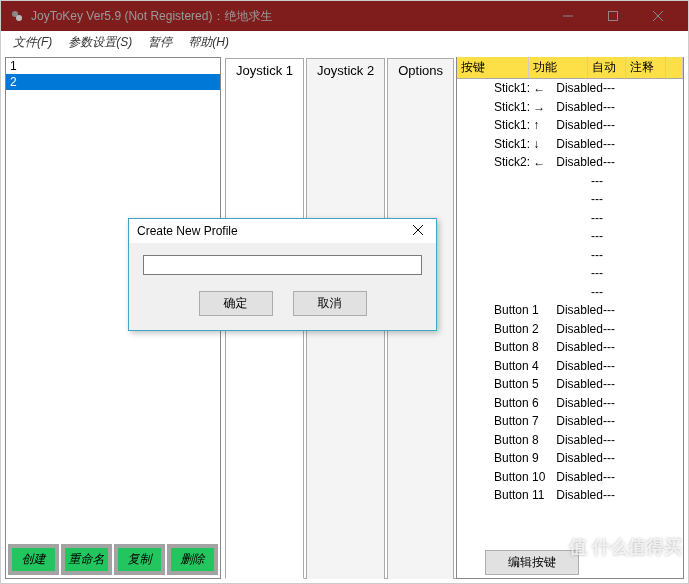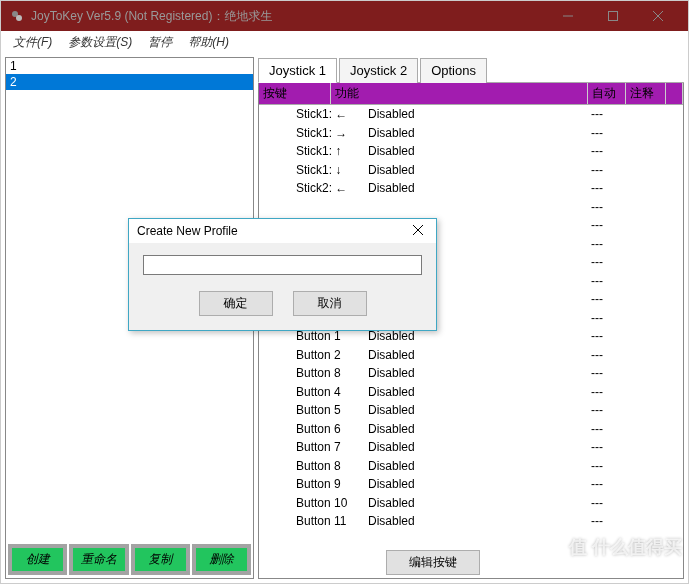--- a/index.html
+++ b/index.html
@@ -17,29 +17,29 @@
 
 .client { display: flex; height: calc(584px - 30px - 22px - 2px); }
 
 .left-pane { width: 249px; border: 1px solid #888; margin: 4px 2px 4px 4px; display: flex; flex-direction: column; }
 .profile-list { flex: 1; background: #fff; overflow: hidden; }
 .profile-list .item { padding: 1px 4px; cursor: default; }
 .profile-list .item.selected { background: #0078d7; color: #fff; }
 .left-buttons { display: flex; gap: 2px; padding: 3px 2px; }
 .left-buttons button { flex: 1; background: #22c55e; border: 4px solid #a3a3a3; padding: 3px 2px; cursor: default; font-size: 12px; font-style: italic; }
 
-.right-pane { flex: 1; margin: 4px 4px 4px 2px; display: flex; flex-direction: column; }
+.right-pane { flex: 1; margin: 4px 4px 4px 2px; display: flex; flex-direction: row; }
 .tabs { display: flex; border-bottom: 1px solid #aaa; }
 .tab { padding: 4px 10px; border: 1px solid #aaa; border-bottom: none; margin-right: 2px; background: #fff; font-size: 13px; position: relative; top: 1px; }
 .tab.active { background: #fff; border-bottom: 1px solid #fff; }
 .tab:not(.active) { background: #f4f4f4; }
 
 .grid-wrap { border: 1px solid #888; border-top: none; flex: 1; display: flex; flex-direction: column; overflow: hidden; }
 .grid-header { display: flex; border-bottom: 1px solid #aaa; }
-.grid-header .col { background: #a21caf; border-right: 1px solid #ccc; padding: 2px 4px; font-size: 12px; }
+.grid-header .col { background: #fde047; border-right: 1px solid #ccc; padding: 2px 4px; font-size: 12px; }
 .col-key { width: 72px; } .col-func { flex: 1; } .col-auto { width: 38px; } .col-note { width: 40px; } .col-scroll { width: 17px; }
 .grid-body { flex: 1; overflow: hidden; margin-left: 33px; }
 .grid-row { display: flex; padding: 0 4px; height: 18.5px; align-items: center; }
 .grid-row .c-key { width: 72px; } .grid-row .c-func { flex: 1; } .grid-row .c-auto { width: 38px; } .grid-row .c-note { width: 50px; }
 
 .bottom-btn-row { display: flex; justify-content: center; padding: 3px; gap: 6px; }
 .bottom-btn-row button { background: #e1e1e1; border: 1px solid #adadad; padding: 3px 22px; cursor: default; font-size: 12px; }
 
 .modal { position: absolute; left: 127px; top: 217px; width: 309px; background: #f0f0f0; border: 1px solid #3fa7c4; box-shadow: 2px 2px 6px rgba(0,0,0,0.25); }
 .modal-title { background: #fff; padding: 5px 8px; display: flex; align-items: center; justify-content: space-between; font-size: 12px; }

